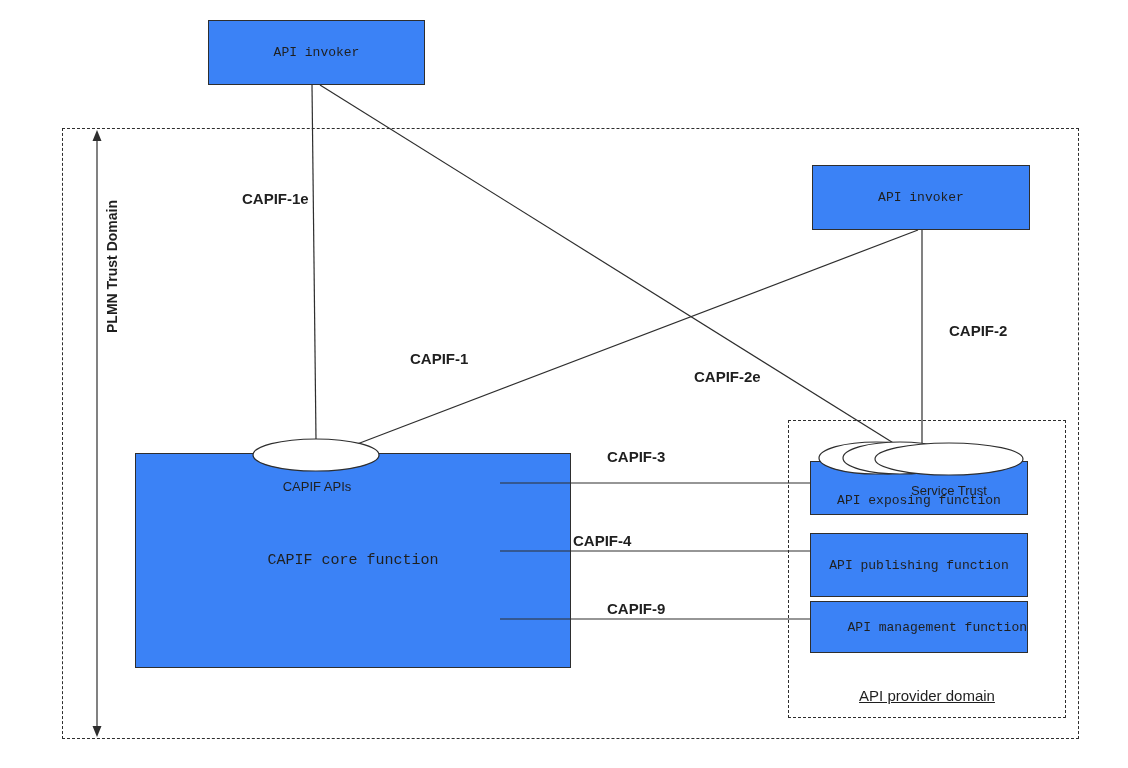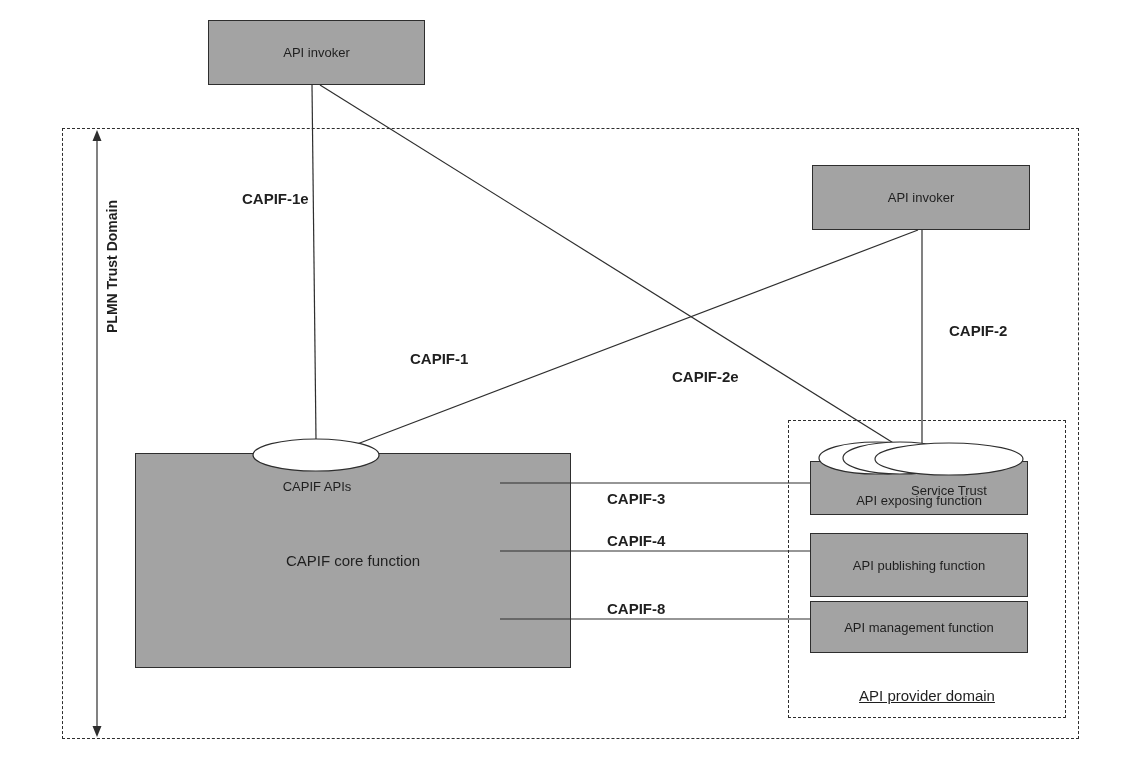--- a/index.html
+++ b/index.html
@@ -7,25 +7,26 @@
     position:relative;
     width:1128px;height:768px;
     background:#ffffff;
     font-family:"Liberation Sans", sans-serif;
     color:#1f1f1f;
     overflow:hidden;
   }
   .solid-box{
     position:absolute;
     border:1px solid #2e2e2e;
-    background:#a3a3a3;
+    background:#3b82f6;
     display:flex;align-items:center;justify-content:center;
     font-size:13px;
     text-align:center;
     box-sizing:border-box;
+    font-family:Liberation Mono, monospace;
   }
   .dashed-box{
     position:absolute;
     border:1px dashed #2e2e2e;
     background:transparent;
     box-sizing:border-box;
   }
   .edge-label{
     position:absolute;
     font-size:15px;
@@ -88,21 +89,21 @@
   </div>
 
   <div class="solid-box" style="left:810px;top:461px;width:218px;height:54px;align-items:flex-end;padding-bottom:6px;">
     <span>API exposing function</span>
   </div>
 
   <div class="solid-box" style="left:810px;top:533px;width:218px;height:64px;">
     <span>API publishing function</span>
   </div>
 
-  <div class="solid-box" style="left:810px;top:601px;width:218px;height:52px;">
+  <div class="solid-box" style="left:810px;top:601px;width:218px;height:52px;justify-content:flex-end;">
     <span>API management function</span>
   </div>
 
   <svg class="wires" width="1128" height="768" viewBox="0 0 1128 768">
 
     <line x1="97" y1="140" x2="97" y2="727"></line>
     <polygon points="97,130 92.5,141 101.5,141" fill="#2e2e2e"></polygon>
     <polygon points="97,737 92.5,726 101.5,726" fill="#2e2e2e"></polygon>
 
     <line x1="312" y1="85" x2="316" y2="440"></line>
@@ -124,22 +125,22 @@
     <ellipse cx="949" cy="459" rx="74" ry="16" fill="#ffffff"></ellipse>
 
     <ellipse cx="316" cy="455" rx="63" ry="16" fill="#ffffff"></ellipse>
   </svg>
 
   <div class="ellipse-label" style="left:254px;top:447px;width:126px;">CAPIF APIs</div>
   <div class="ellipse-label" style="left:884px;top:451px;width:130px;">Service Trust</div>
 
   <div class="edge-label" style="left:222px;top:190px;">CAPIF-1e</div>
   <div class="edge-label" style="left:390px;top:350px;">CAPIF-1</div>
-  <div class="edge-label" style="left:652px;top:368px;text-align:right;">CAPIF-2e</div>
+  <div class="edge-label" style="left:674px;top:368px;text-align:right;">CAPIF-2e</div>
   <div class="edge-label" style="left:929px;top:322px;">CAPIF-2</div>
-  <div class="edge-label" style="left:587px;top:490px;">CAPIF-3</div>
-  <div class="edge-label" style="left:587px;top:532px;">CAPIF-4</div>
-  <div class="edge-label" style="left:587px;top:600px;">CAPIF-8</div>
+  <div class="edge-label" style="left:587px;top:448px;">CAPIF-3</div>
+  <div class="edge-label" style="left:553px;top:532px;">CAPIF-4</div>
+  <div class="edge-label" style="left:587px;top:600px;">CAPIF-9</div>
 
   <div class="vertical-label">PLMN Trust Domain</div>
   <div class="zone-label" style="left:788px;top:687px;width:278px;text-align:center;">API provider domain</div>
 
 </div>
 
 </body></html>

